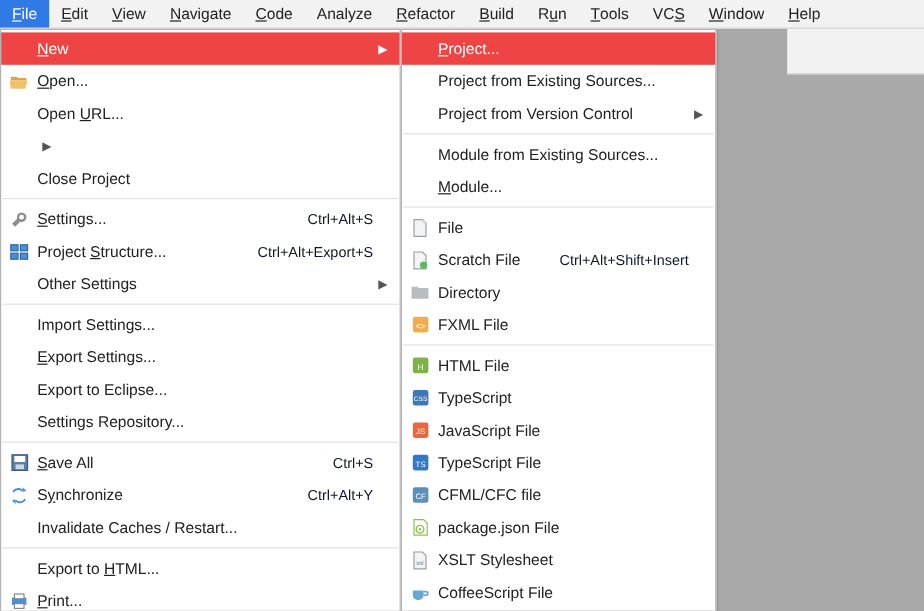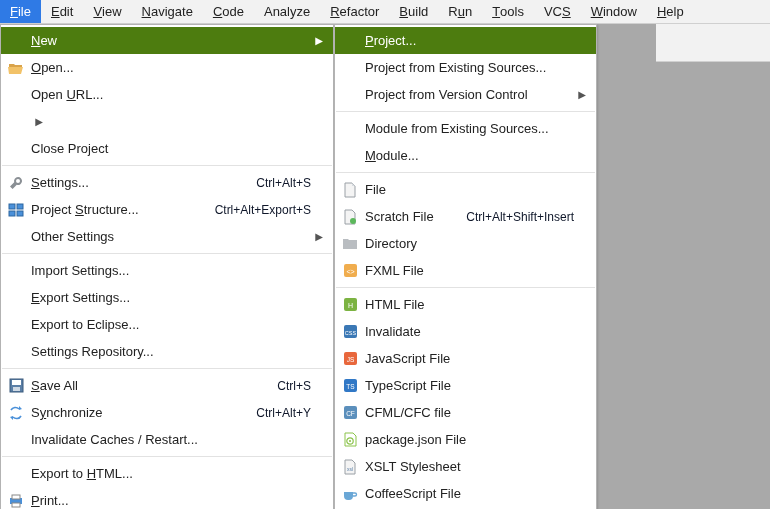--- a/index.html
+++ b/index.html
@@ -50,21 +50,21 @@
   }
   .menu-item {
     display: flex;
     align-items: center;
     height: 27px;
     padding: 0 10px 0 6px;
     color: #222;
     cursor: default;
   }
   .menu-item.highlighted {
-    background: #4d7c0f;
+    background: #ef4444;
     color: #fff;
     align-items: center;
   }
   .menu-item .icon {
     width: 18px;
     height: 16px;
     display: inline-flex;
     align-items: center;
     justify-content: center;
     margin-right: 6px;
@@ -321,21 +321,21 @@
       <span class="label">HTML File</span>
       <span class="arrow"></span>
     </div>
     <div class="menu-item">
       <span class="icon">
         <svg width="15" height="15" viewBox="0 0 15 15">
           <rect x="1" y="1" width="13" height="13" rx="2" fill="#3b78b5"></rect>
           <text x="7.5" y="10.5" font-size="5.5" text-anchor="middle" fill="#fff" font-family="sans-serif">CSS</text>
         </svg>
       </span>
-      <span class="label">Invalidate</span>
+      <span class="label">TypeScript</span>
       <span class="arrow"></span>
     </div>
     <div class="menu-item">
       <span class="icon">
         <svg width="15" height="15" viewBox="0 0 15 15">
           <rect x="1" y="1" width="13" height="13" rx="2" fill="#e8673c"></rect>
           <text x="7.5" y="11" font-size="6.5" text-anchor="middle" fill="#fff" font-family="sans-serif">JS</text>
         </svg>
       </span>
       <span class="label">JavaScript File</span>

